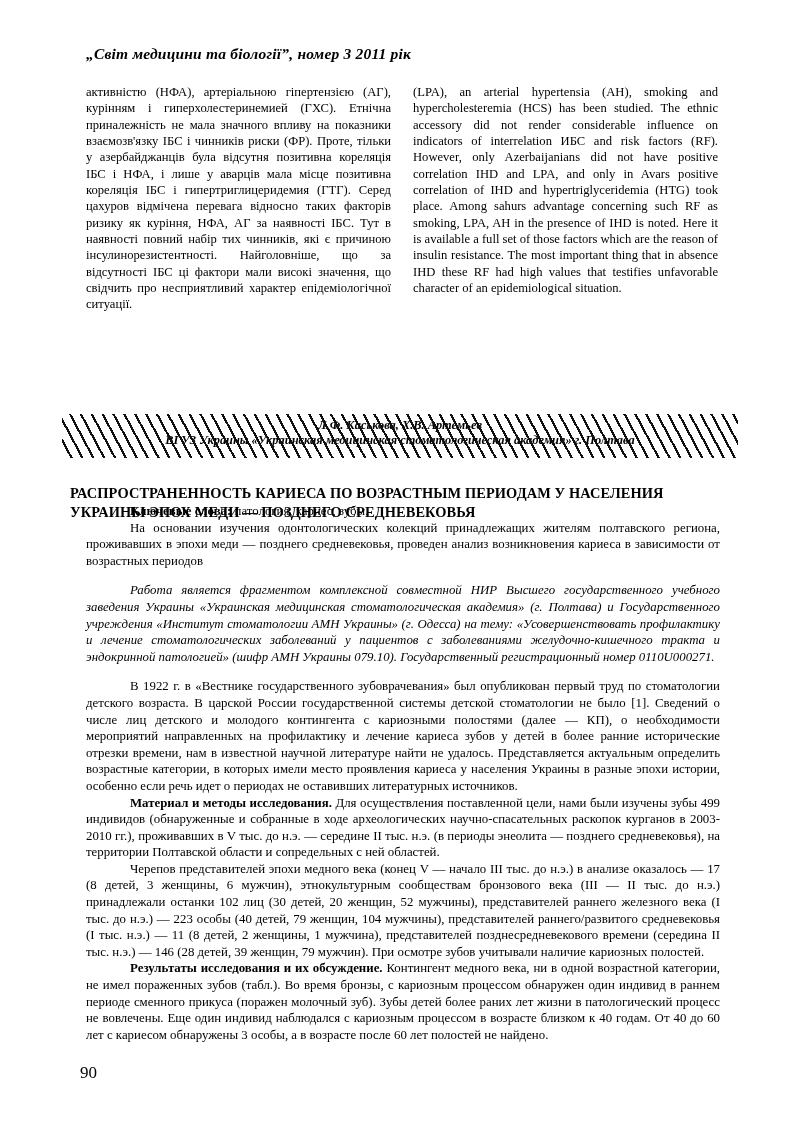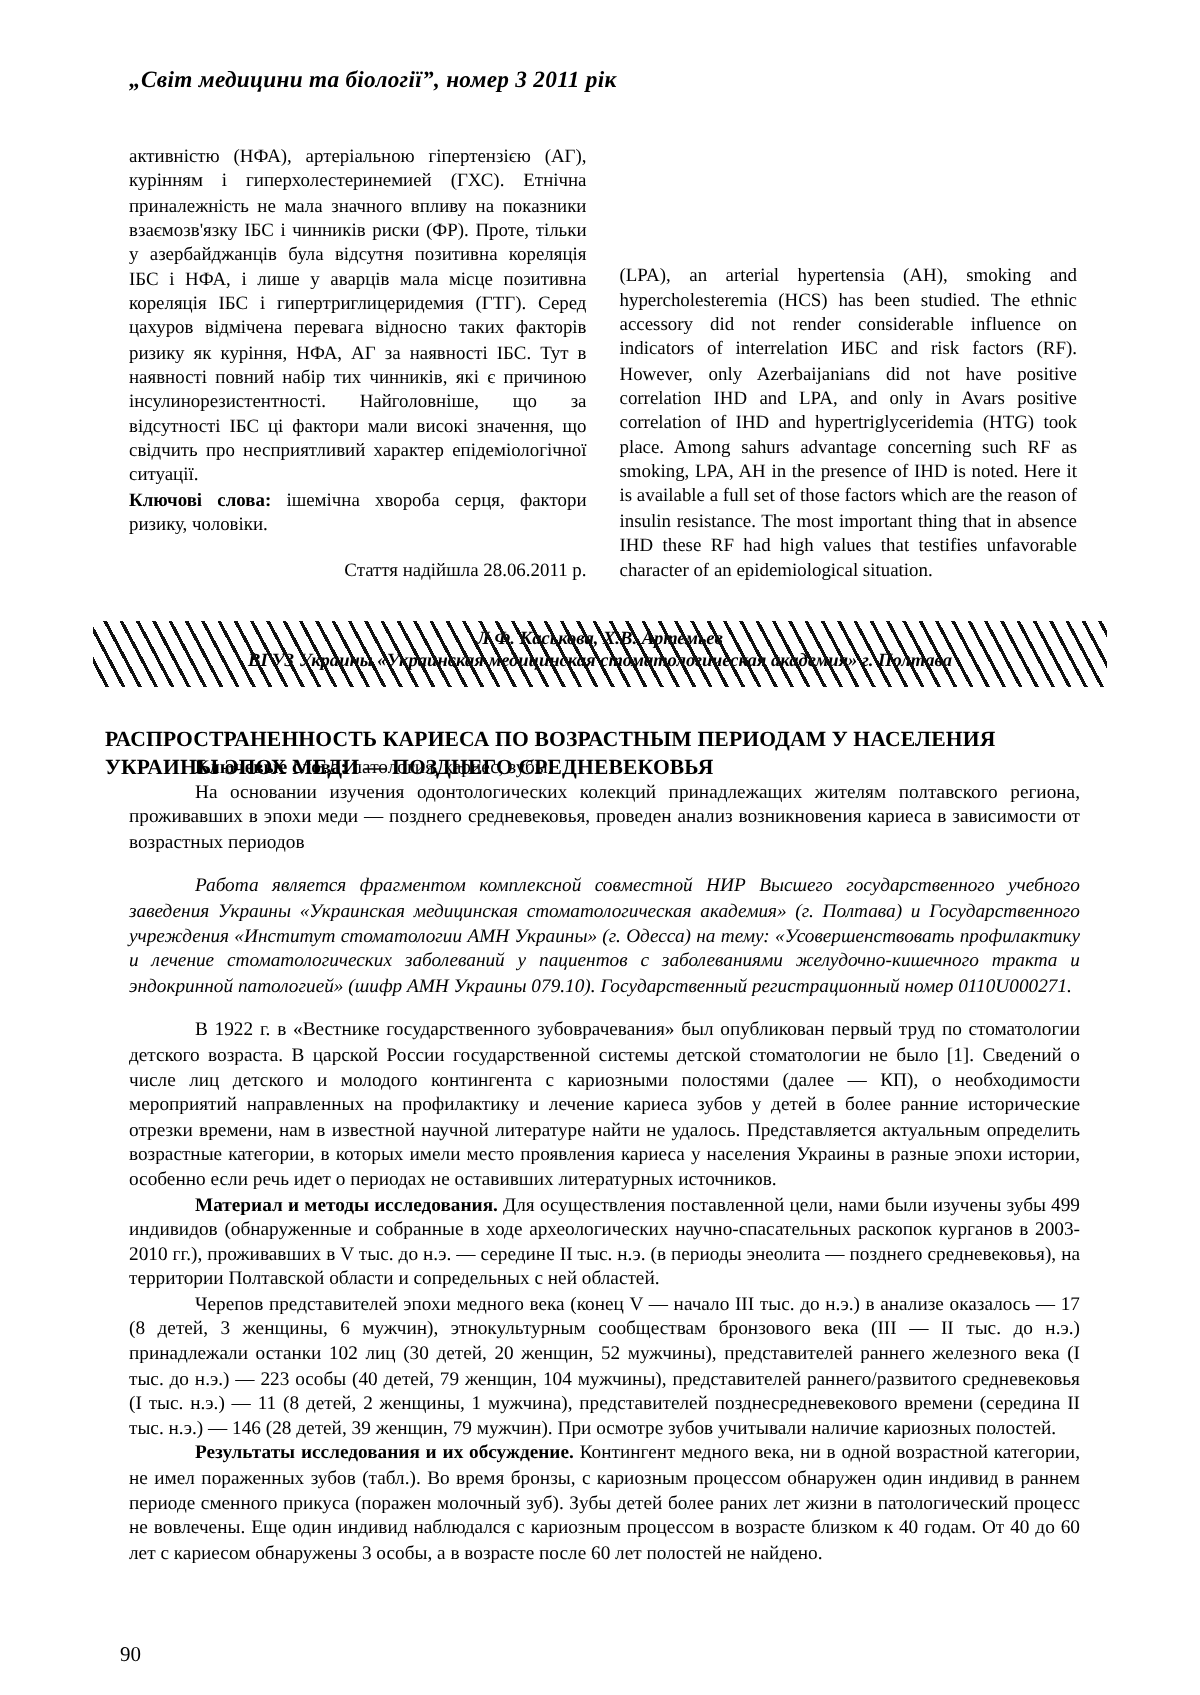--- a/index.html
+++ b/index.html
@@ -30,25 +30,24 @@
     width: 630px;
     font-style: italic;
     font-weight: bold;
     font-size: 15.5px;
     letter-spacing: 0.2px;
   }
   
   .cols {
     position: absolute;
     left: 86px;
-    top: 96px;
+    top: 84px;
     width: 632px;
     display: flex;
     justify-content: space-between;
-    align-items: flex-end;
   }
   .col {
     width: 305px;
   }
   .col p {
     margin: 0;
     text-align: justify;
     text-justify: inter-word;
     font-size: 12.6px;
     line-height: 16.35px;
@@ -133,36 +132,34 @@
   }
   .body p.ital {
     font-style: italic;
   }
   .blk { margin-top: 13px !important; }
   .run-bold { font-weight: bold; }
   
   .folio {
     position: absolute;
     left: 80px;
-    top: 1096px;
-    font-size: 14px;
+    top: 1063px;
+    font-size: 17px;
   }
 </style>
 </head>
 <body>
 
 <div class="page">
 
   <div class="running-head">„Світ медицини та біології”, номер 3 2011 рік</div>
 
   <div class="cols">
     <div class="col">
       <p>активністю (НФА), артеріальною гіпертензією (АГ), курінням і гиперхолестеринемией (ГХС). Етнічна приналежність не мала значного впливу на показники взаємозв'язку ІБС і чинників риски (ФР). Проте, тільки у азербайджанців була відсутня позитивна кореляція ІБС і НФА, і лише у аварців мала місце позитивна кореляція ІБС і гипертриглицеридемия (ГТГ). Серед цахуров відмічена перевага відносно таких факторів ризику як куріння, НФА, АГ за наявності ІБС. Тут в наявності повний набір тих чинників, які є причиною інсулинорезистентності. Найголовніше, що за відсутності ІБС ці фактори мали високі значення, що свідчить про несприятливий характер епідеміологічної ситуації.</p>
-      <p class="kw-line"><span class="kw-indent"></span><span class="kw-lead">Ключові слова:</span> <span>ішемічна хвороба серця, фактори ризику, чоловіки.</span></p>
-      <p class="received-left">Стаття надійшла 28.06.2011 р.</p>
     </div>
     <div class="col">
       <p>(LPA), an arterial hypertensia (AH), smoking and hypercholesteremia (HCS) has been studied. The ethnic accessory did not render considerable influence on indicators of interrelation ИБС and risk factors (RF). However, only Azerbaijanians did not have positive correlation IHD and LPA, and only in Avars positive correlation of IHD and hypertriglyceridemia (HTG) took place. Among sahurs advantage concerning such RF as smoking, LPA, AH in the presence of IHD is noted. Here it is available a full set of those factors which are the reason of insulin resistance. The most important thing that in absence IHD these RF had high values that testifies unfavorable character of an epidemiological situation.</p>
     </div>
   </div>
 
 
   <div class="hatch-block">
     <div class="hatch-text">
       <div>Л.Ф. Каськова, Х.В. Артемьев</div>

